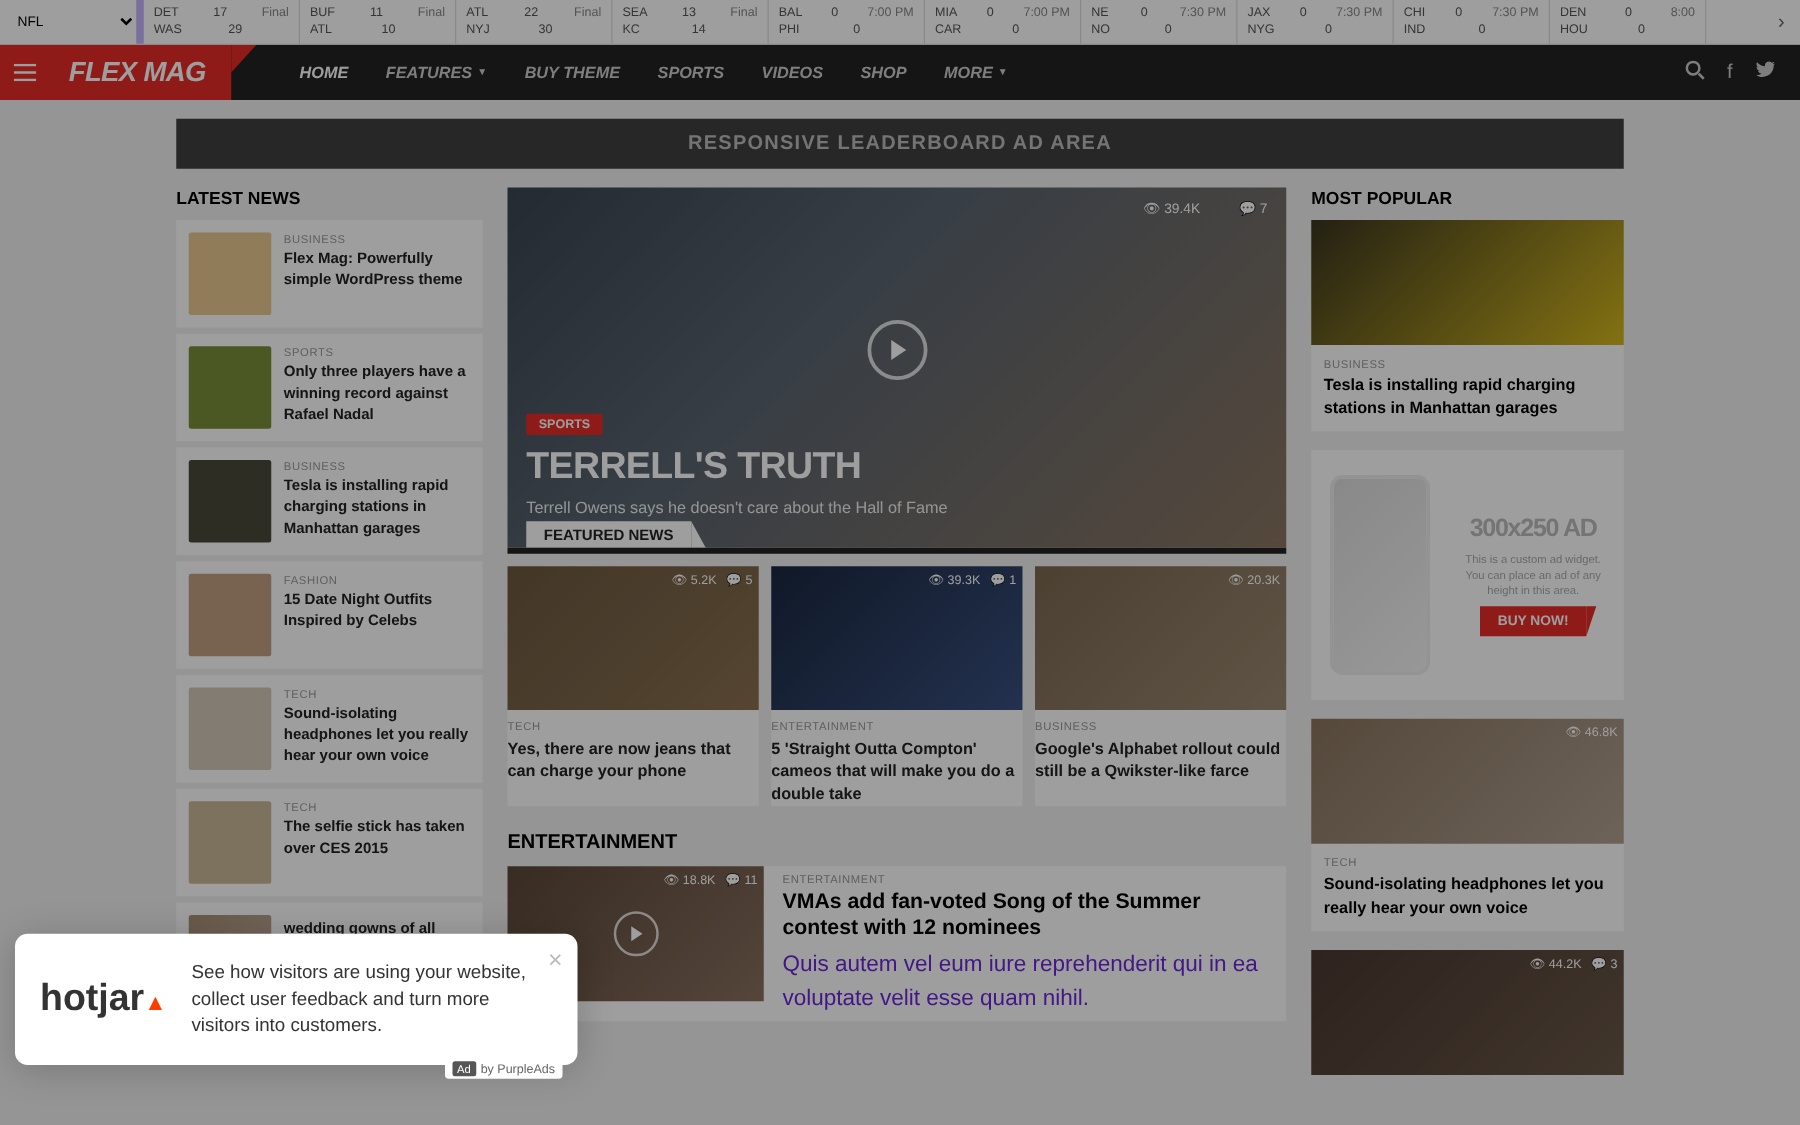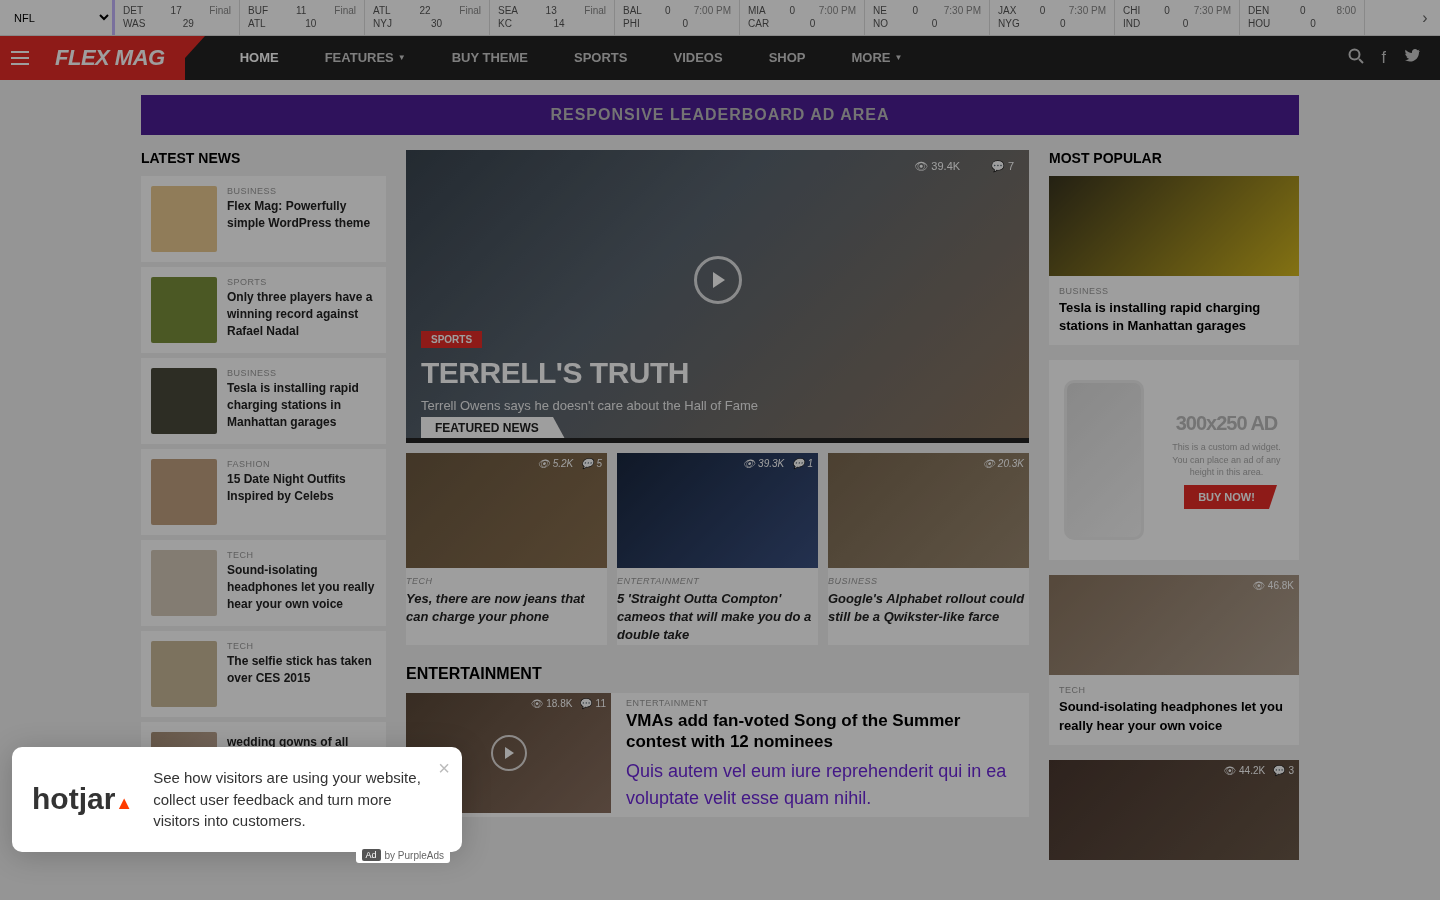--- a/index.html
+++ b/index.html
@@ -1,62 +1,62 @@
 <!DOCTYPE html>
 <html><head>
 <meta charset="utf-8">
 <style>
 * { margin: 0; padding: 0; box-sizing: border-box; }
 body { font-family: 'Helvetica Neue', Arial, sans-serif; background: #f0f0f0; width: 1440px; height: 900px; overflow: hidden; position: relative; }
 .scoreboard { background: #fff; border-bottom: 1px solid #ddd; height: 36px; display: flex; align-items: stretch; }
-.score-select { width: 115px; border: none; padding: 0 10px; font-size: 11px; border-right: 3px solid #c4b5fd; background: #fff; }
+.score-select { width: 115px; border: none; padding: 0 10px; font-size: 11px; border-right: 6px solid #c4b5fd; background: #fff; }
 .score-games { display: flex; flex: 1; overflow: hidden; }
 .score-game { border-right: 1px solid #ddd; padding: 4px 8px; min-width: 125px; display: flex; flex-direction: column; font-size: 10px; line-height: 13px; color: #555; }
 .score-row { display: flex; justify-content: space-between; }
 .score-status { color: #888; }
 .score-arrow { width: 30px; display: flex; align-items: center; justify-content: center; background: #fff; color: #666; }
 .topbar { background: #222; height: 44px; display: flex; align-items: center; }
 .burger { width: 40px; height: 44px; background: #e52d27; display: flex; align-items: center; justify-content: center; color: #fff; }
 .logo-wrap { background: #e52d27; height: 44px; display: flex; align-items: center; padding: 0 20px 0 15px; position: relative; }
 .logo-wrap::after { content: ''; position: absolute; right: -20px; top: 0; border-top: 22px solid #e52d27; border-bottom: 22px solid transparent; border-right: 20px solid transparent; }
 .logo { font-size: 22px; font-weight: 800; font-style: italic; color: #fff; letter-spacing: -0.5px; }
-.nav { display: flex; margin-left: 40px; gap: 16px; }
+.nav { display: flex; margin-left: 40px; gap: 0; font-style: italic; }
 .nav a { color: #ccc; font-size: 13px; font-weight: 600; padding: 0 15px; line-height: 44px; text-decoration: none; display: flex; align-items: center; gap: 4px; }
 .nav a:first-child { color: #fff; }
 .nav-right { margin-left: auto; display: flex; align-items: center; gap: 18px; padding-right: 20px; color: #ccc; }
 .nav-right span { font-size: 16px; }
 .content { width: 1158px; margin: 0 auto; padding-top: 15px; }
-.ad-leader { background: #4c1d95; height: 40px; display: flex; align-items: center; justify-content: center; color: #bbb; font-size: 16px; font-weight: 600; letter-spacing: 1px; margin-bottom: 15px; }
+.ad-leader { background: #404040; height: 40px; display: flex; align-items: center; justify-content: center; color: #bbb; font-size: 16px; font-weight: 600; letter-spacing: 1px; margin-bottom: 15px; }
 .cols { display: flex; gap: 20px; }
 .sidebar { width: 245px; }
 .sidebar h3, .rside h3 { font-size: 14px; font-weight: 700; margin-bottom: 10px; }
 .news-item { background: #fff; padding: 10px; display: flex; gap: 10px; margin-bottom: 5px; }
 .thumb { width: 66px; height: 66px; flex-shrink: 0; border-radius: 2px; }
 .news-text { flex: 1; }
 .cat { font-size: 9px; color: #999; text-transform: uppercase; letter-spacing: 0.5px; }
 .news-title { font-size: 12px; font-weight: 600; line-height: 1.4; margin-top: 2px; color: #222; }
 .main { flex: 1; }
 .hero { height: 288px; position: relative; background: linear-gradient(135deg, #3a4550 0%, #5a6570 40%, #8a7560 100%); color: #fff; overflow: hidden; }
 .hero-stats { position: absolute; top: 10px; right: 15px; font-size: 11px; display: flex; gap: 31px; }
 .hero-play { position: absolute; top: 45%; left: 50%; transform: translate(-50%,-50%); width: 48px; height: 48px; border: 3px solid rgba(255,255,255,0.8); border-radius: 50%; display: flex; align-items: center; justify-content: center; }
 .hero-cat { position: absolute; left: 15px; bottom: 90px; background: #e52d27; padding: 3px 10px; font-size: 10px; font-weight: 600; }
 .hero-title { position: absolute; left: 15px; bottom: 48px; font-size: 30px; font-weight: 800; letter-spacing: -0.5px; }
 .hero-sub { position: absolute; left: 15px; bottom: 25px; font-size: 13px; opacity: 0.9; }
 .featured-tab { position: absolute; left: 15px; bottom: -1px; background: #fff; color: #222; padding: 4px 14px; font-size: 12px; font-weight: 700; }
 .featured-tab::after { content:''; position:absolute; right:-12px; top:0; border-bottom: 22px solid #fff; border-right: 12px solid transparent; }
 .hline { height: 5px; background: #222; }
 .cards { display: flex; gap: 10px; margin-top: 10px; }
-.card { flex: 1; background: #fff; font-style: italic; }
+.card { flex: 1; background: #fff; }
 .card-img { height: 115px; position: relative; }
 .card-stats { position: absolute; top: 5px; right: 5px; font-size: 10px; color: #fff; display: flex; gap: 8px; }
 .card-body .cat { padding: 8px 0 2px; }
 .card-body .news-title { font-size: 13px; }
 .section-title { font-size: 16px; font-weight: 700; margin: 20px 0 10px; }
 .ent-row { display: flex; gap: 15px; background: #fff; }
-.ent-img { width: 205px; height: 120px; position: relative; flex-shrink: 0; }
+.ent-img { width: 205px; height: 108px; position: relative; flex-shrink: 0; }
 .ent-body { flex: 1; padding: 5px 10px 5px 0; }
 .ent-title { font-size: 17px; font-weight: 700; line-height: 1.25; margin: 2px 0 6px; }
 .ent-desc { font-size: 18px; color: #6d28d9; line-height: 1.5; }
 .rside { width: 250px; }
 .pop-item { background: #fff; margin-bottom: 15px; }
 .pop-img { height: 100px; position: relative; }
 .pop-body { padding: 10px; }
 .pop-title { font-size: 13px; font-weight: 600; line-height: 1.4; margin-top: 3px; }
 .ad-box { background: #fff; height: 200px; padding: 15px; display: flex; gap: 25px; margin-bottom: 15px; align-items: center; position: relative; }
 .ad-phone { width: 80px; height: 160px; background: linear-gradient(135deg,#ddd,#f5f5f5); border-radius: 10px; border: 3px solid #eee; }

